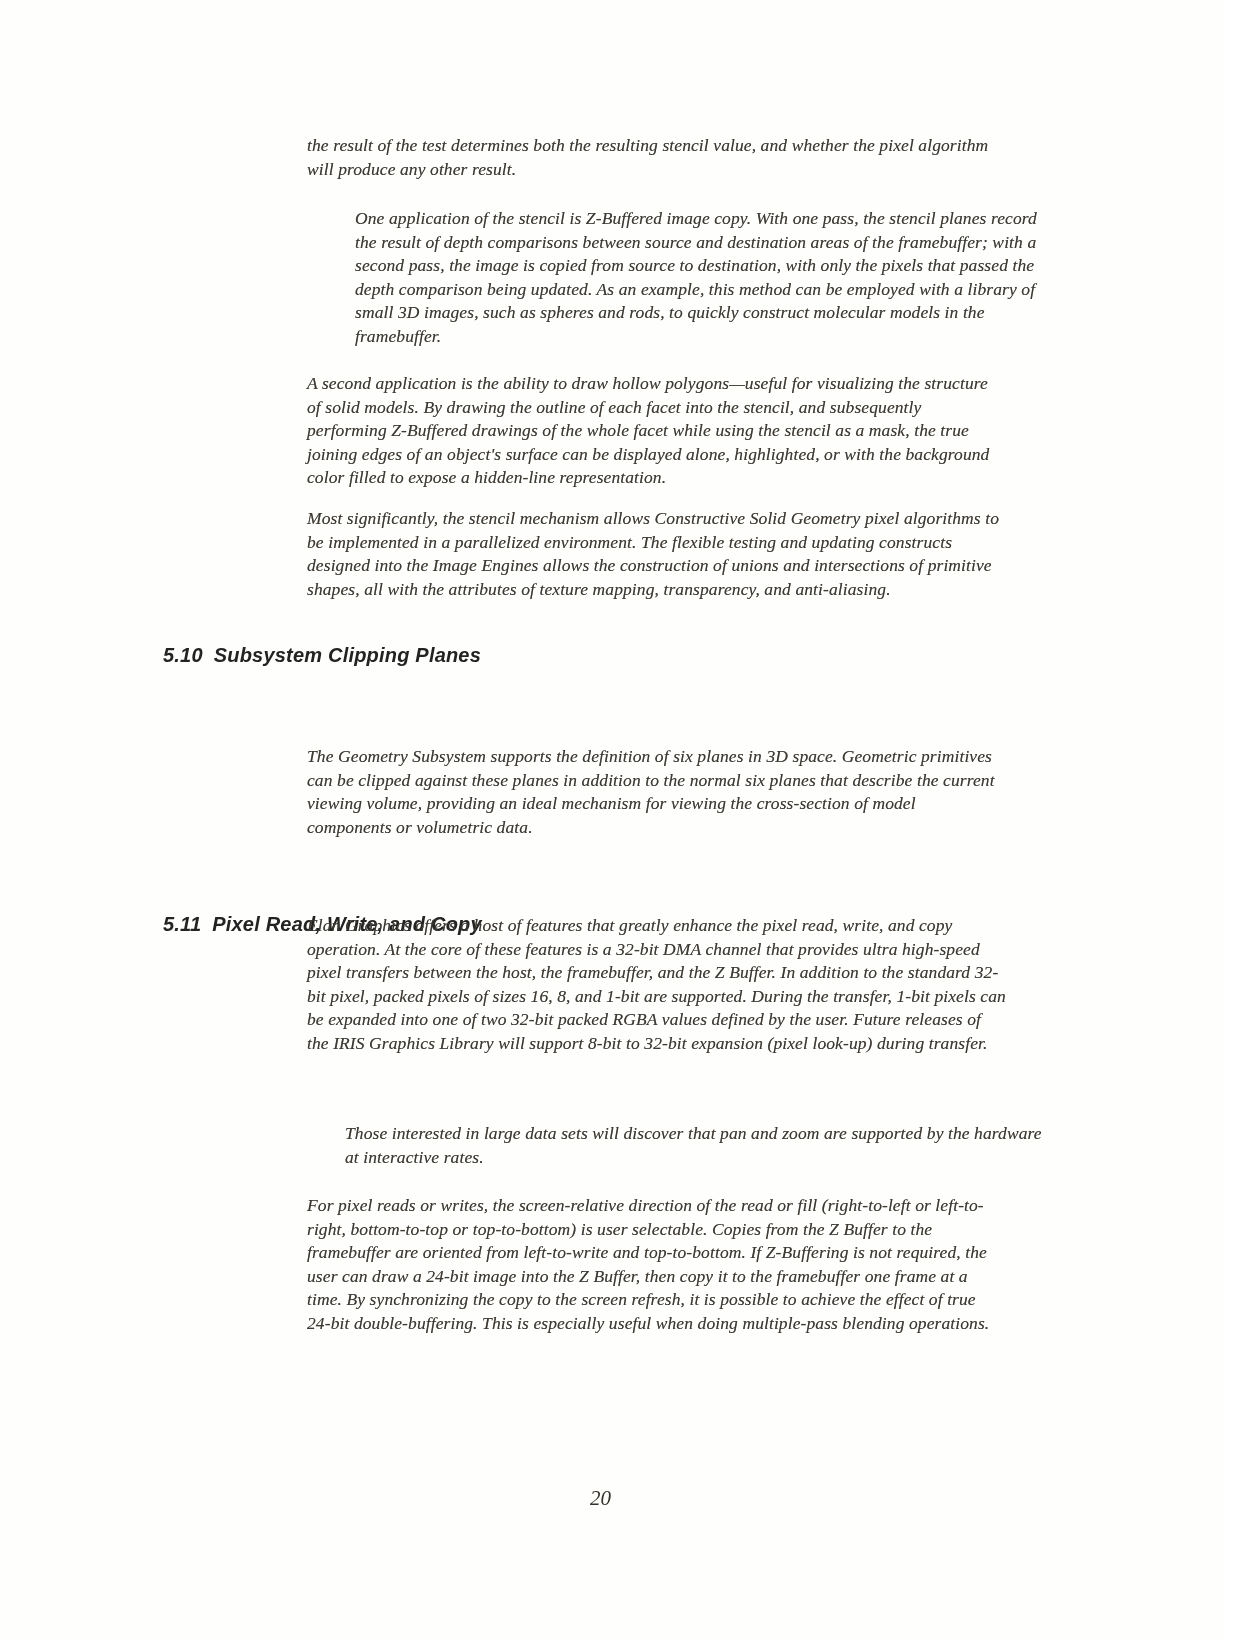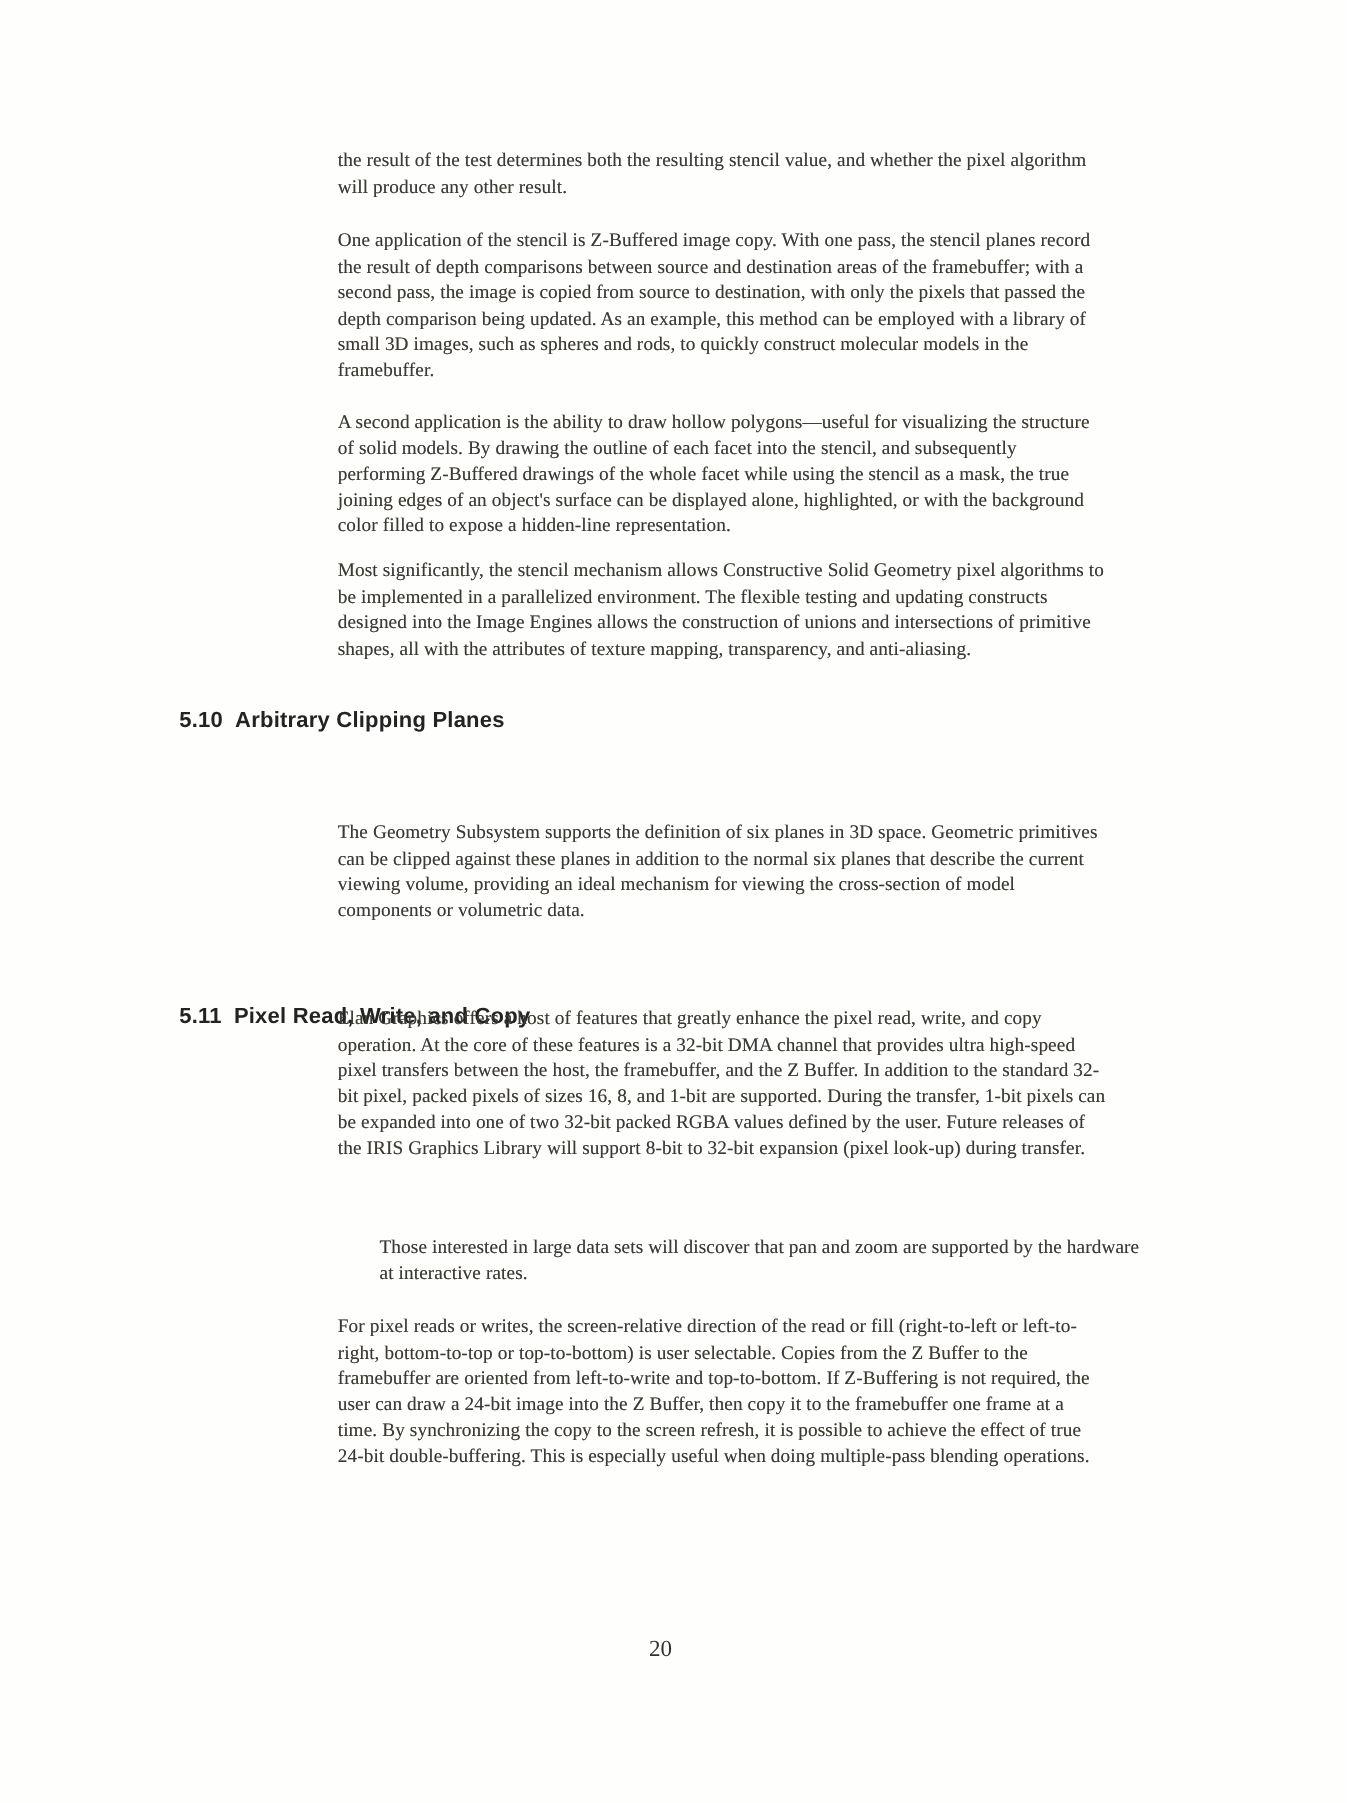--- a/index.html
+++ b/index.html
@@ -6,20 +6,21 @@
     margin: 0;
     padding: 0;
     background: #ffffff;
   }
   .page {
     position: relative;
     width: 1224px;
     height: 1639px;
     background: #fefefd;
     overflow: hidden;
+    font-style: italic;
   }
   .para {
     position: absolute;
     left: 307px;
     width: 880px;
     font-family: "Liberation Serif", "DejaVu Serif", serif;
     font-size: 17.5px;
     line-height: 23.5px;
     letter-spacing: 0.1px;
     color: #3d3933;
@@ -79,40 +80,40 @@
   }
 </style>
 </head>
 <body>
 
 <div class="page">
 
   <div class="para" style="top:134px;">the result of the test determines both the resulting stencil value, and whether the pixel algorithm
 will produce any other result.</div>
 
-  <div class="para" style="top:207px;">One application of the stencil is Z-Buffered image copy. With one pass, the stencil planes record
+  <div class="para" style="top:207px;margin-left:48px;">One application of the stencil is Z-Buffered image copy. With one pass, the stencil planes record
 the result of depth comparisons between source and destination areas of the framebuffer; with a
 second pass, the image is copied from source to destination, with only the pixels that passed the
 depth comparison being updated. As an example, this method can be employed with a library of
 small 3D images, such as spheres and rods, to quickly construct molecular models in the
 framebuffer.</div>
 
   <div class="para" style="top:372px;">A second application is the ability to draw hollow polygons—useful for visualizing the structure
 of solid models. By drawing the outline of each facet into the stencil, and subsequently
 performing Z-Buffered drawings of the whole facet while using the stencil as a mask, the true
 joining edges of an object's surface can be displayed alone, highlighted, or with the background
 color filled to expose a hidden-line representation.</div>
 
   <div class="para" style="top:507px;">Most significantly, the stencil mechanism allows Constructive Solid Geometry pixel algorithms to
 be implemented in a parallelized environment. The flexible testing and updating constructs
 designed into the Image Engines allows the construction of unions and intersections of primitive
 shapes, all with the attributes of texture mapping, transparency, and anti-aliasing.</div>
 
   <div class="heading" style="top:644px;">
-    <span class="num">5.10</span><span class="title">Arbitrary Clipping Planes</span>
+    <span class="num">5.10</span><span class="title">Subsystem Clipping Planes</span>
   </div>
 
   <div class="para" style="top:709px;margin-top:36px;">The Geometry Subsystem supports the definition of six planes in 3D space. Geometric primitives
 can be clipped against these planes in addition to the normal six planes that describe the current
 viewing volume, providing an ideal mechanism for viewing the cross-section of model
 components or volumetric data.</div>
 
 
   <div class="heading" style="top:913px;">
     <span class="num">5.11</span><span class="title">Pixel Read, Write, and Copy</span>

